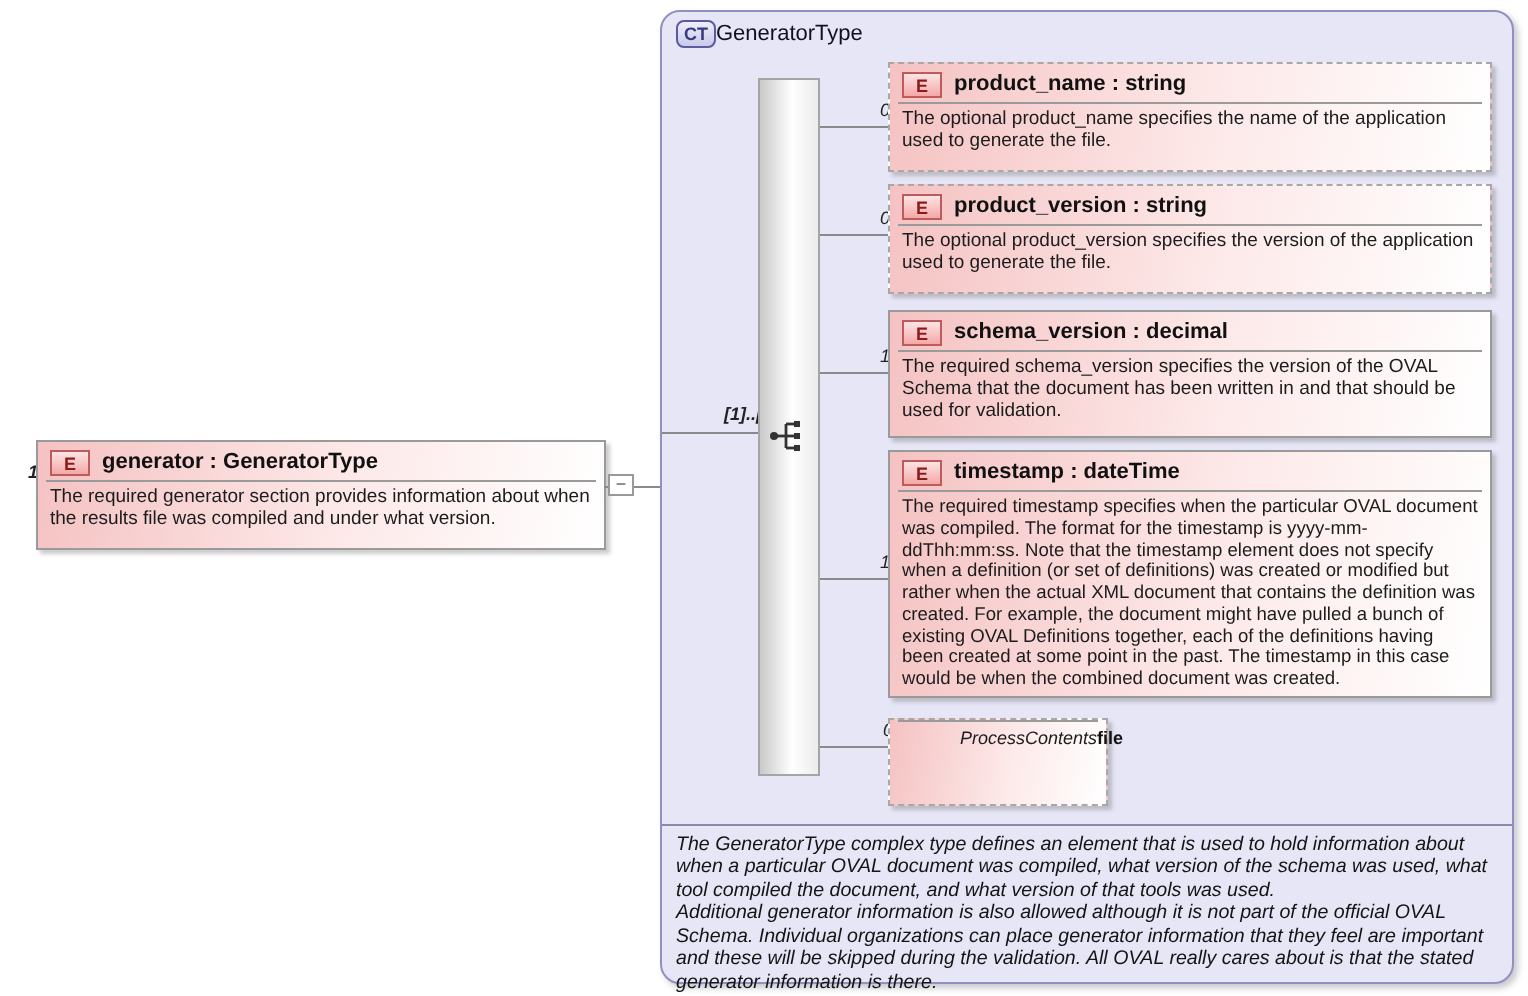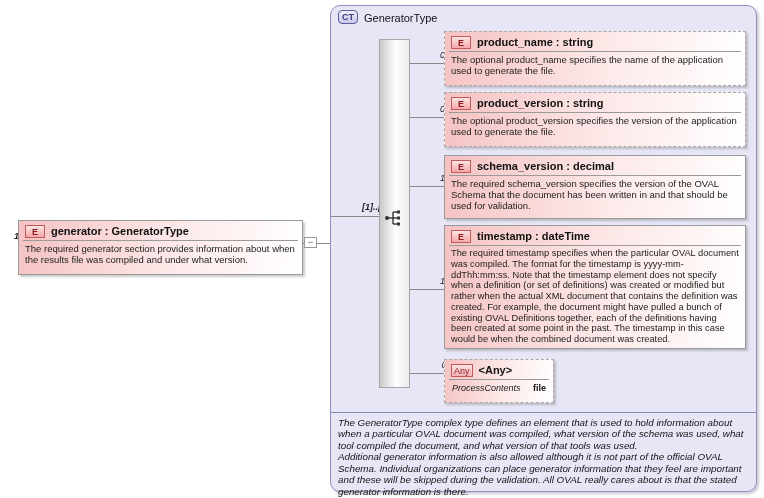--- a/index.html
+++ b/index.html
@@ -90,21 +90,21 @@
   #ct {
     position: absolute;
     left: 330px; top: 5px; width: 427px; height: 487px;
     background: var(--ct_fill,#e6e6f7);
     border: 1px solid var(--ct_border,#9191c1);
     border-radius: 10px;
     box-shadow: 2px 2px 3px rgba(100,100,120,0.35);
   }
   #ct-header {
     position: absolute; left: 7px; top: 4px;
-    display: flex; align-items: flex-end; gap: 6px;
+    display: flex; align-items: center; 
   }
   .badge-ct {
     padding: 0 3px; height: 14px; line-height: 13px;
     font-size: 9px; font-weight: bold;
     color: #3a3a7e;
     background: linear-gradient(#eeeefc, #c9c9ea);
     border: 1px solid #5b5b9e;
     border-radius: 4px;
   }
   #ct-title { font-size: 11px; font-weight: normal; color: #101020; }
@@ -134,20 +134,21 @@
   
   #child1 { left: 113px; top: 25px;  width: 302px; height: 55px; }
   #child2 { left: 113px; top: 86px;  width: 302px; height: 55px; }
   #child3 { left: 113px; top: 149px; width: 302px; height: 64px; }
   #child4 { left: 113px; top: 219px; width: 302px; height: 124px; }
   #child5 { left: 113px; top: 353px; width: 110px; height: 44px; }
 
   #any-row {
     display: flex; align-items: baseline; justify-content: space-between;
     padding: 3px 7px 0 7px;
+    margin-left: 28px;
   }
   #any-pc-label { font-size: 9px; font-style: italic; color: #1c1c1c; }
   #any-pc-value { font-size: 9px; font-weight: bold; color: #111; }
 
   
   #annotation {
     position: absolute; left: 0; right: 0; top: 406px; bottom: 0;
     border-top: 1px solid #8a8aae;
     border-radius: 0 0 9px 9px;
     padding: 4px 7px;
@@ -240,24 +241,20 @@
   <div class="el-box" id="child4">
     <div class="el-title-row">
       <span class="badge-e">E</span>
       <span class="el-title">timestamp : dateTime</span>
     </div>
     <div class="el-sep"></div>
     <div class="el-desc" style="font-size:9.3px;">The required timestamp specifies when the particular OVAL document was compiled. The format for the timestamp is yyyy-mm-ddThh:mm:ss. Note that the timestamp element does not specify when a definition (or set of definitions) was created or modified but rather when the actual XML document that contains the definition was created. For example, the document might have pulled a bunch of existing OVAL Definitions together, each of the definitions having been created at some point in the past. The timestamp in this case would be when the combined document was created.</div>
   </div>
 
   <div class="el-box optional" id="child5">
-    <div class="el-title-row">
-      <span class="badge-any">Any</span>
-      <span class="el-title">&lt;Any&gt;</span>
-    </div>
     <div class="el-sep"></div>
     <div id="any-row">
       <span id="any-pc-label">ProcessContents</span>
       <span id="any-pc-value">file</span>
     </div>
   </div>
 
   <div id="annotation">
     <div>The GeneratorType complex type defines an element that is used to hold information about when a particular OVAL document was compiled, what version of the schema was used, what tool compiled the document, and what version of that tools was used.</div>
     <div>Additional generator information is also allowed although it is not part of the official OVAL Schema. Individual organizations can place generator information that they feel are important and these will be skipped during the validation. All OVAL really cares about is that the stated generator information is there.</div>

